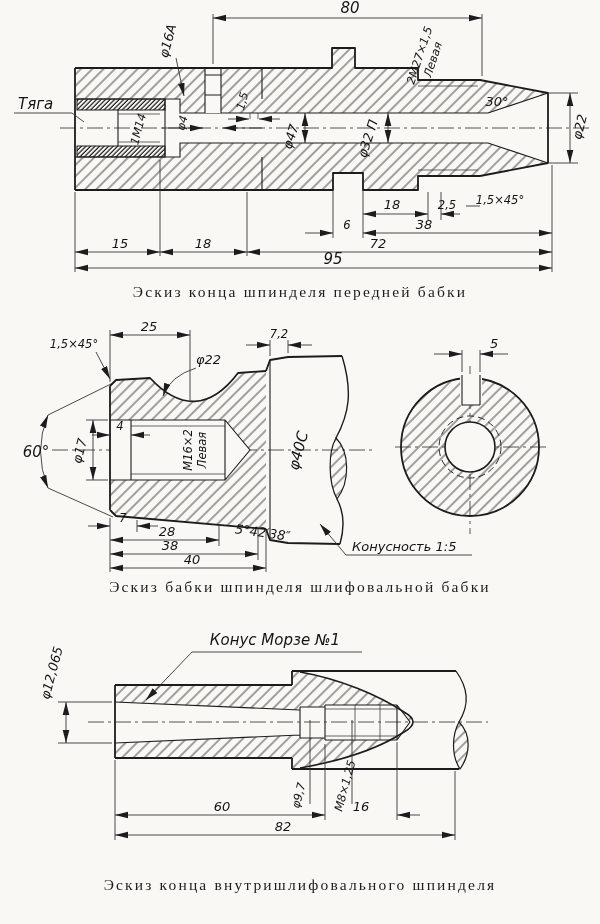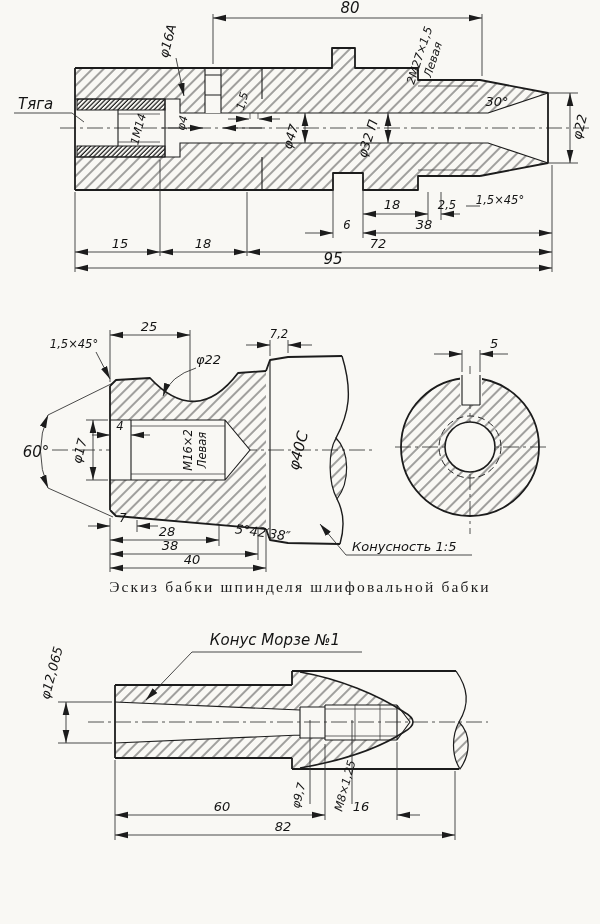--- a/index.html
+++ b/index.html
@@ -118,20 +118,21 @@
     <path class="dl" d="M75,252 H160" marker-start="url(#ar1)" marker-end="url(#ar1)"></path>
     <text class="dm" x="120" y="248" text-anchor="middle">15</text>
     <path class="dl" d="M160,252 H247" marker-start="url(#ar1)" marker-end="url(#ar1)"></path>
     <text class="dm" x="203" y="248" text-anchor="middle">18</text>
     <path class="dl" d="M247,252 H552" marker-start="url(#ar1)" marker-end="url(#ar1)"></path>
     <text class="dm" x="378" y="248" text-anchor="middle">72</text>
     <path class="dl" d="M75,268 H552" marker-start="url(#ar1)" marker-end="url(#ar1)"></path>
     <text class="dm2" x="333" y="264" text-anchor="middle">95</text>
   </g>
 </svg>
+<div class="cap" style="top:283px">Эскиз конца шпинделя передней бабки</div>
 
 <svg style="top:320px" width="600" height="256" viewBox="0 0 600 256">
   <defs>
     <marker id="ar2" viewBox="0 0 14 8" refX="13" refY="4" markerWidth="14" markerHeight="8" orient="auto-start-reverse" markerUnits="userSpaceOnUse">
       <path d="M13,4 L0,0.7 L0,7.3 Z" fill="#1c1c1c"></path>
     </marker>
     <pattern id="h2" patternUnits="userSpaceOnUse" width="8" height="8" patternTransform="rotate(45)">
       <line x1="2" y1="-1" x2="2" y2="9" stroke="#333" stroke-width=".9"></line>
     </pattern>
   </defs>
@@ -258,14 +259,15 @@
 
     <path class="dl" d="M115,132 V212 M325,116 V192 M397,114 V192 M455,143 V212"></path>
     <path class="dl" d="M115,187 H325" marker-start="url(#ar3)" marker-end="url(#ar3)"></path>
     <text class="dm" x="222" y="183" text-anchor="middle">60</text>
     <path class="dl" d="M397,187 H420" marker-start="url(#ar3)"></path>
     <text class="dm" x="361" y="183" text-anchor="middle">16</text>
     <path class="dl" d="M115,207 H455" marker-start="url(#ar3)" marker-end="url(#ar3)"></path>
     <text class="dm" x="283" y="203" text-anchor="middle">82</text>
   </g>
 </svg>
+<div class="cap" style="top:876px">Эскиз конца внутришлифовального шпинделя</div>
 
 </div>
 
 </body></html>

